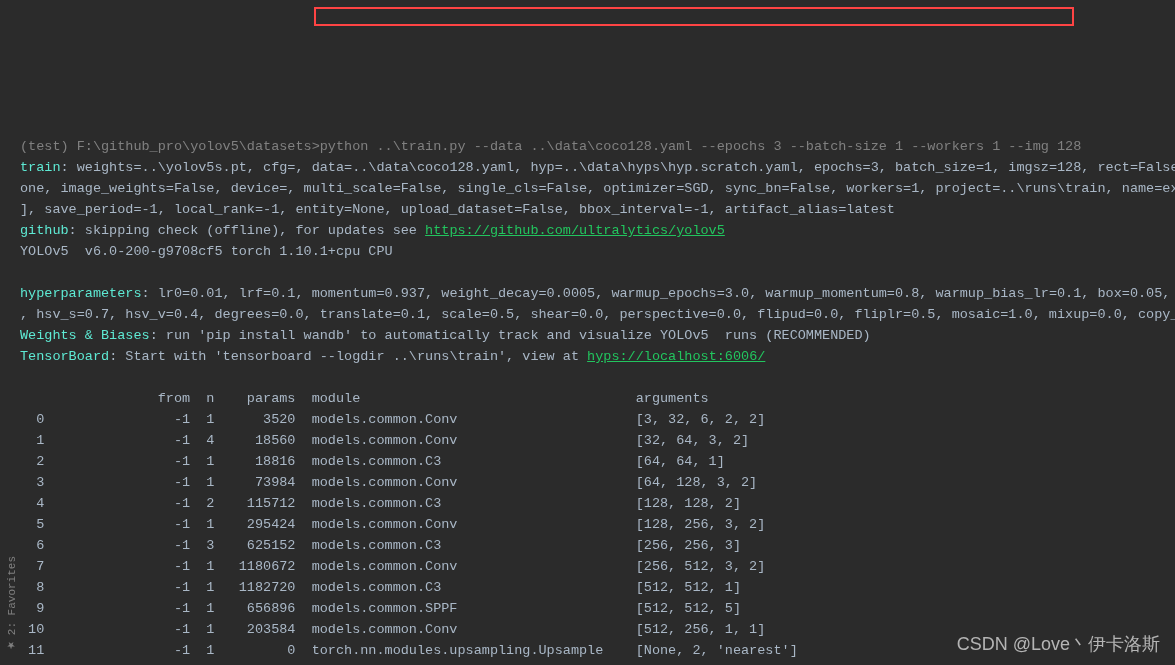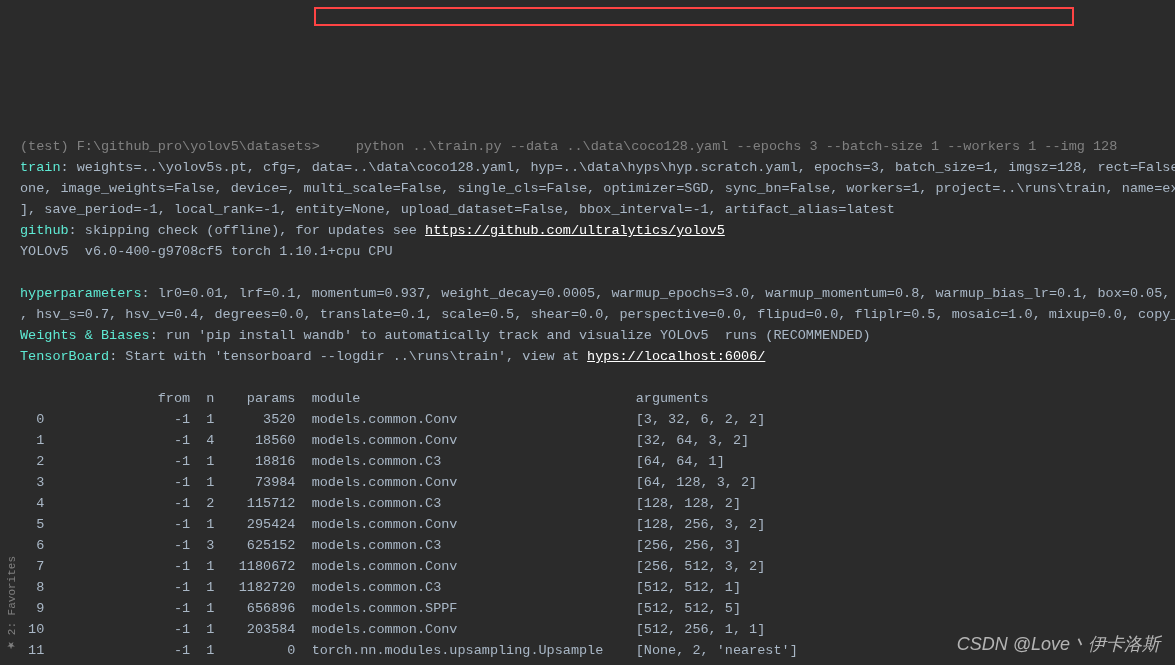--- a/index.html
+++ b/index.html
@@ -10,32 +10,32 @@
   font-size: 13.5px;
   line-height: 21px;
   padding: 10px 0 10px 20px;
   width: 1175px;
   height: 665px;
   overflow: hidden;
   white-space: pre;
   position: relative;
 }
 .prompt { color: #808080; margin-top: 32px; }
-.cmd { color: #808080; margin-left: 36px; }
+.cmd { color: #808080; }
 .highlight-box {
   position: absolute;
   border: 2px solid #ff4444;
   top: 7px;
   left: 314px;
   width: 760px;
   height: 19px;
   pointer-events: none;
 }
 .keyword-green { color: #5eead4; }
-.link { color: #ffffff; text-decoration: underline; cursor: pointer; }
+.link { color: #22c55e; text-decoration: underline; cursor: pointer; }
 .text { color: #a9b7c6; }
 .sidebar-tab {
   position: absolute;
   left: 2px;
   bottom: 10px;
   writing-mode: vertical-rl;
   transform: rotate(180deg);
   color: #808080;
   font-size: 11px;
   display: flex;
@@ -44,36 +44,35 @@
 }
 .star { color: #808080; font-size: 14px; }
 .watermark {
   position: absolute;
   bottom: 10px;
   right: 15px;
   color: #cccccc;
   font-size: 18px;
   font-family: sans-serif;
   opacity: 0.85;
-  font-style: italic;
 }
 </style>
 </head>
 <body>
 
 
 
 <div class="highlight-box"></div>
 
 <span class="prompt">(test) F:\github_pro\yolov5\datasets&gt;</span><span class="cmd">python ..\train.py --data ..\data\coco128.yaml --epochs 3 --batch-size 1 --workers 1 --img 128</span>
 <span class="keyword-green">train</span><span class="text">: weights=..\yolov5s.pt, cfg=, data=..\data\coco128.yaml, hyp=..\data\hyps\hyp.scratch.yaml, epochs=3, batch_size=1, imgsz=128, rect=False,</span>
 <span class="text">one, image_weights=False, device=, multi_scale=False, single_cls=False, optimizer=SGD, sync_bn=False, workers=1, project=..\runs\train, name=exp</span>
 <span class="text">], save_period=-1, local_rank=-1, entity=None, upload_dataset=False, bbox_interval=-1, artifact_alias=latest</span>
 <span class="keyword-green">github</span><span class="text">: skipping check (offline), for updates see </span><span class="link">https://github.com/ultralytics/yolov5</span>
-<span class="text">YOLOv5  v6.0-400-g9708cf5 torch 1.10.1+cpu CPU</span>
+<span class="text">YOLOv5  v6.0-200-g9708cf5 torch 1.10.1+cpu CPU</span>
 
 <span class="keyword-green">hyperparameters</span><span class="text">: lr0=0.01, lrf=0.1, momentum=0.937, weight_decay=0.0005, warmup_epochs=3.0, warmup_momentum=0.8, warmup_bias_lr=0.1, box=0.05, cl</span>
 <span class="text">, hsv_s=0.7, hsv_v=0.4, degrees=0.0, translate=0.1, scale=0.5, shear=0.0, perspective=0.0, flipud=0.0, fliplr=0.5, mosaic=1.0, mixup=0.0, copy_pa</span>
 <span class="keyword-green">Weights &amp; Biases</span><span class="text">: run 'pip install wandb' to automatically track and visualize YOLOv5  runs (RECOMMENDED)</span>
 <span class="keyword-green">TensorBoard</span><span class="text">: Start with 'tensorboard --logdir ..\runs\train', view at </span><span class="link">hyps://localhost:6006/</span>
 
 <span class="text">                 from  n    params  module                                  arguments</span>
 <span class="text">  0                -1  1      3520  models.common.Conv                      [3, 32, 6, 2, 2]</span>
 <span class="text">  1                -1  4     18560  models.common.Conv                      [32, 64, 3, 2]</span>
 <span class="text">  2                -1  1     18816  models.common.C3                        [64, 64, 1]</span>

